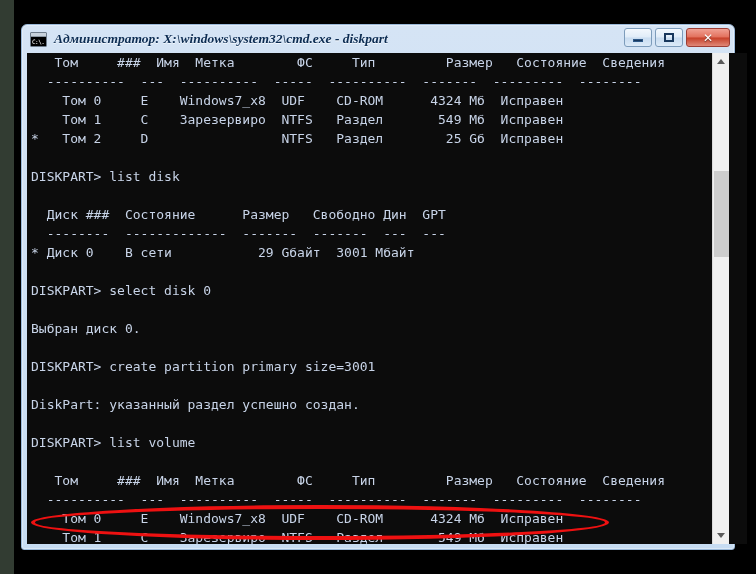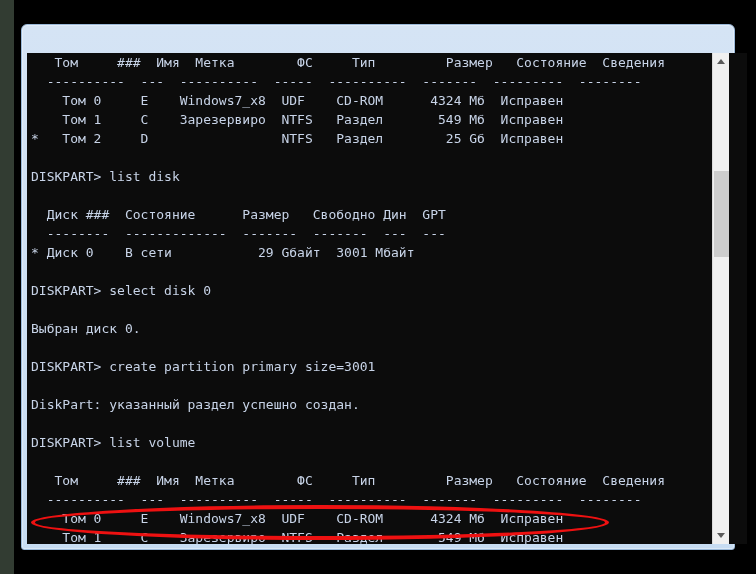--- a/index.html
+++ b/index.html
@@ -207,20 +207,36 @@
     pointer-events: none;
   }
 </style>
 </head>
 <body>
 
 <div class="page-left-strip"></div>
 
 <div class="window">
 
+  <div class="titlebar">
+    <div class="cmd-icon"></div>
+    <div class="title-text">Администратор: X:\windows\system32\cmd.exe - diskpart</div>
+
+    <div class="win-buttons">
+      <div class="win-btn">
+        <span class="glyph-min"></span>
+      </div>
+      <div class="win-btn">
+        <span class="glyph-max"></span>
+      </div>
+      <div class="win-btn close">
+        <span class="glyph-close">✕</span>
+      </div>
+    </div>
+  </div>
 
   <div class="console">
     <pre class="console-text">   Том     ###  Имя  Метка        ФС     Тип         Размер   Состояние  Сведения
   ----------  ---  ----------  -----  ----------  -------  ---------  --------
     Том 0     E    Windows7_x8  UDF    CD-ROM      4324 Мб  Исправен
     Том 1     C    Зарезервиро  NTFS   Раздел       549 Мб  Исправен
 *   Том 2     D                 NTFS   Раздел        25 Gб  Исправен
 
 DISKPART&gt; list disk
 

